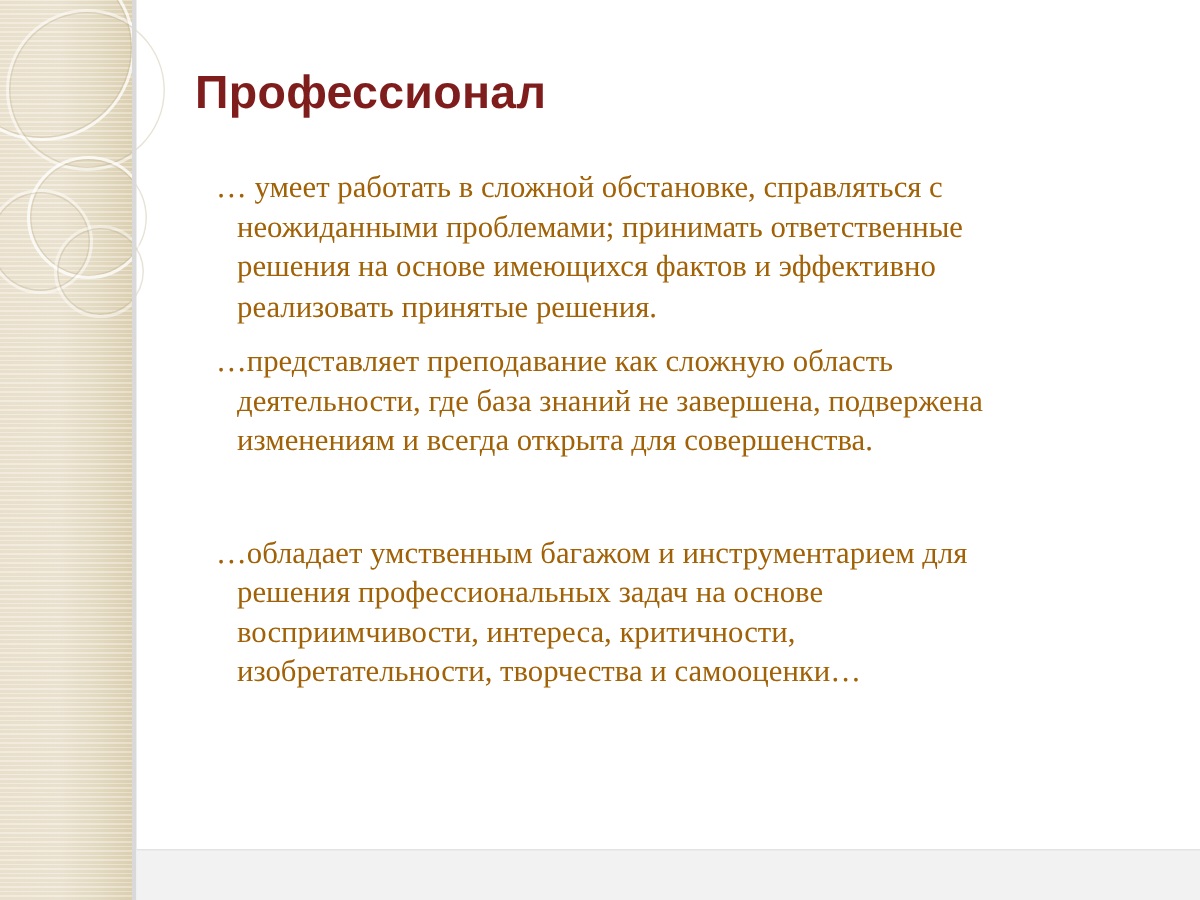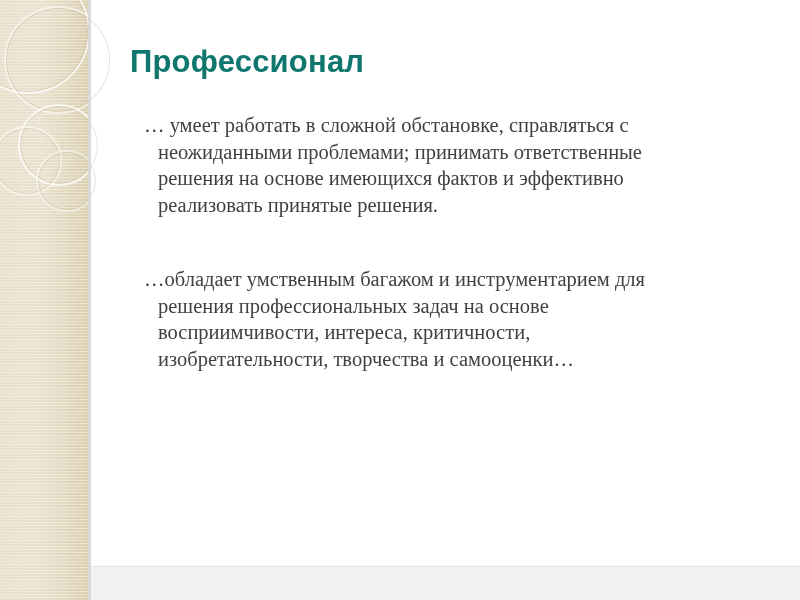--- a/index.html
+++ b/index.html
@@ -78,34 +78,34 @@
   }
 
   .title {
     position: absolute;
     left: 130px;
     top: 44px;
     width: 620px;
     font-family: "Liberation Sans", sans-serif;
     font-size: 31px;
     font-weight: bold;
-    color: #0f766e;
+    color: #7f1d1d;
     letter-spacing: 0.2px;
   }
 
   .body {
     position: absolute;
     left: 140px;
     top: 112px;
     width: 520px;
   }
   .para {
     font-size: 20.5px;
     line-height: 26.5px;
-    color: #404040;
+    color: #a16207;
     margin: 0 0 10px 0;
     padding-left: 18px;
     text-indent: -14px;
     text-align: left;
   }
   .para:last-child { margin-bottom: 0; margin-top: 48px; }
 </style>
 </head>
 <body>
 
@@ -120,16 +120,17 @@
       <div class="ring r5"></div>
     </div>
   </div>
   <div class="band-edge"></div>
   <div class="bottom-strip"></div>
 
   <div class="title">Профессионал</div>
 
   <div class="body">
     <p class="para">… умеет работать в сложной обстановке, справляться с неожиданными проблемами; принимать ответственные решения на основе имеющихся фактов и эффективно реализовать принятые решения.</p>
+    <p class="para">…представляет преподавание как сложную область деятельности, где база знаний не завершена, подвержена изменениям и всегда открыта для совершенства.</p>
     <p class="para">…обладает умственным багажом и инструментарием для решения профессиональных задач на основе восприимчивости, интереса, критичности, изобретательности, творчества и самооценки…</p>
   </div>
 
 </div>
 
 </body></html>

